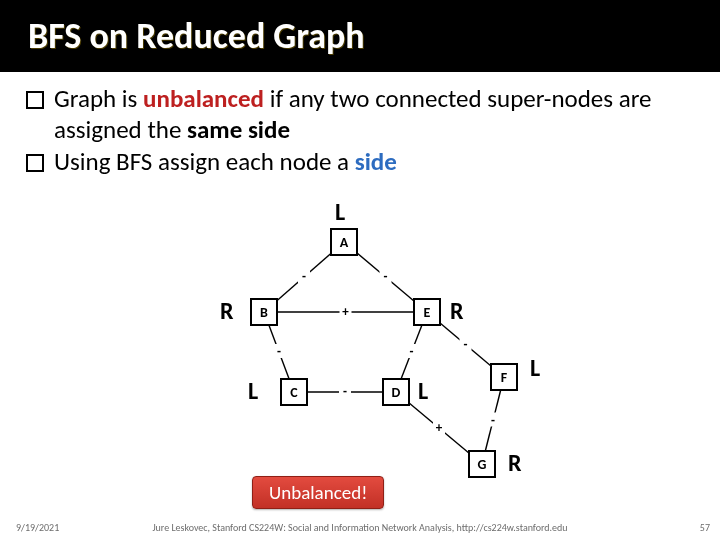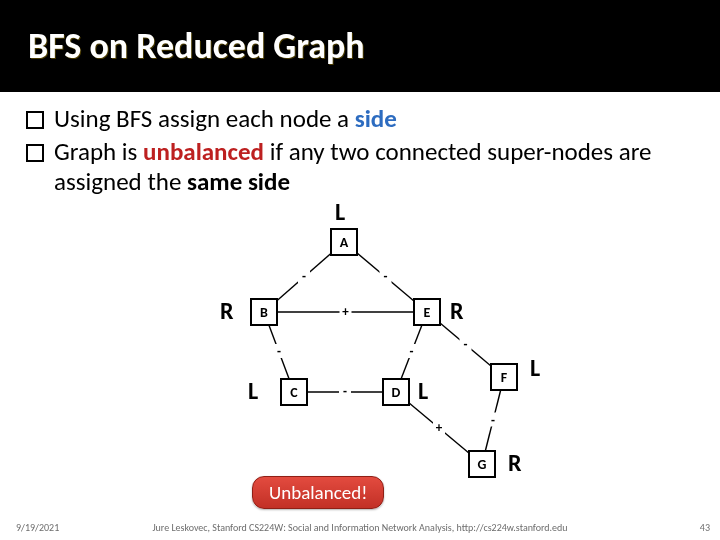--- a/index.html
+++ b/index.html
@@ -2,21 +2,21 @@
 <html><head>
 <meta charset="utf-8">
 <style>
   * { box-sizing: border-box; margin: 0; padding: 0; }
   body {
     width: 720px; height: 540px;
     font-family: Calibri, "Segoe UI", Arial, sans-serif;
     background: #fff; position: relative; overflow: hidden;
   }
   .title-band {
-    background: #000; height: 92px;
+    background: #000; height: 72px;
     display: flex; align-items: center;
     padding-left: 28px;
   }
   .title-band h1 {
     color: #fff; font-size: 36px; font-weight: 700;
     text-shadow: 1px 1px 0 #4a3b00;
   }
   .content {
     padding: 12px 40px 0 54px;
     font-size: 25px; color: #000; line-height: 1.22;
@@ -39,21 +39,21 @@
     display: flex; align-items: center; justify-content: center;
     font-size: 14px; font-weight: 700;
   }
   .lbl {
     position: absolute; font-size: 24px; font-weight: 700; color: #000;
   }
 
   .badge {
     position: absolute;
     background: linear-gradient(#e34b3f, #c23026);
-    border: 1px solid #8f1f16; border-radius: 12px;
+    border: 1px solid #8f1f16; border-radius: 4px;
     color: #fff; font-size: 19px; padding: 4px 16px;
     box-shadow: 0 1px 2px rgba(0,0,0,.3);
   }
 
   .footer-date {
     position: absolute; left: 16px; bottom: 6px;
     font-size: 10px; color: #6d6d6d;
   }
   .footer-attrib {
     position: absolute; bottom: 6px; left: 0; right: 0;
@@ -66,24 +66,24 @@
 </style>
 </head>
 <body>
 
 <div class="title-band">
   <h1>BFS on Reduced Graph</h1>
 </div>
 
 <div class="content">
   <div class="bullet">
-    <span>Using BFS assign each node a </span><span class="side">side</span>
+    <span>Graph is </span><span class="unb">unbalanced</span><span> if any two connected super-nodes are assigned the </span><span class="same">same side</span>
   </div>
   <div class="bullet">
-    <span>Graph is </span><span class="unb">unbalanced</span><span> if any two connected super-nodes are assigned the </span><span class="same">same side</span>
+    <span>Using BFS assign each node a </span><span class="side">side</span>
   </div>
 </div>
 
 <div class="graph">
   <svg class="edges">
       <line x1="194" y1="42" x2="114" y2="112" stroke="#000" stroke-width="1.4"></line>
       <rect x="148" y="69" width="12" height="14" fill="#fff"></rect>
       <text x="154" y="81" text-anchor="middle" font-size="13" font-weight="700">-</text>
       <line x1="194" y1="42" x2="277" y2="112" stroke="#000" stroke-width="1.4"></line>
       <rect x="229.5" y="69" width="12" height="14" fill="#fff"></rect>
@@ -123,13 +123,13 @@
     <div class="node" style="left: 340px; top: 163px;">F</div>
     <div class="lbl" style="left: 380px; top: 153px;">L</div>
     <div class="node" style="left: 318px; top: 250px;">G</div>
     <div class="lbl" style="left: 358px; top: 248px;">R</div>
   </div>
 
 <div class="badge" style="left:252px; top:476px;">Unbalanced!</div>
 
 <div class="footer-date">9/19/2021</div>
 <div class="footer-attrib">Jure Leskovec, Stanford CS224W: Social and Information Network Analysis, http://cs224w.stanford.edu</div>
-<div class="slidenum">43</div>
+<div class="slidenum">57</div>
 
 </body></html>

